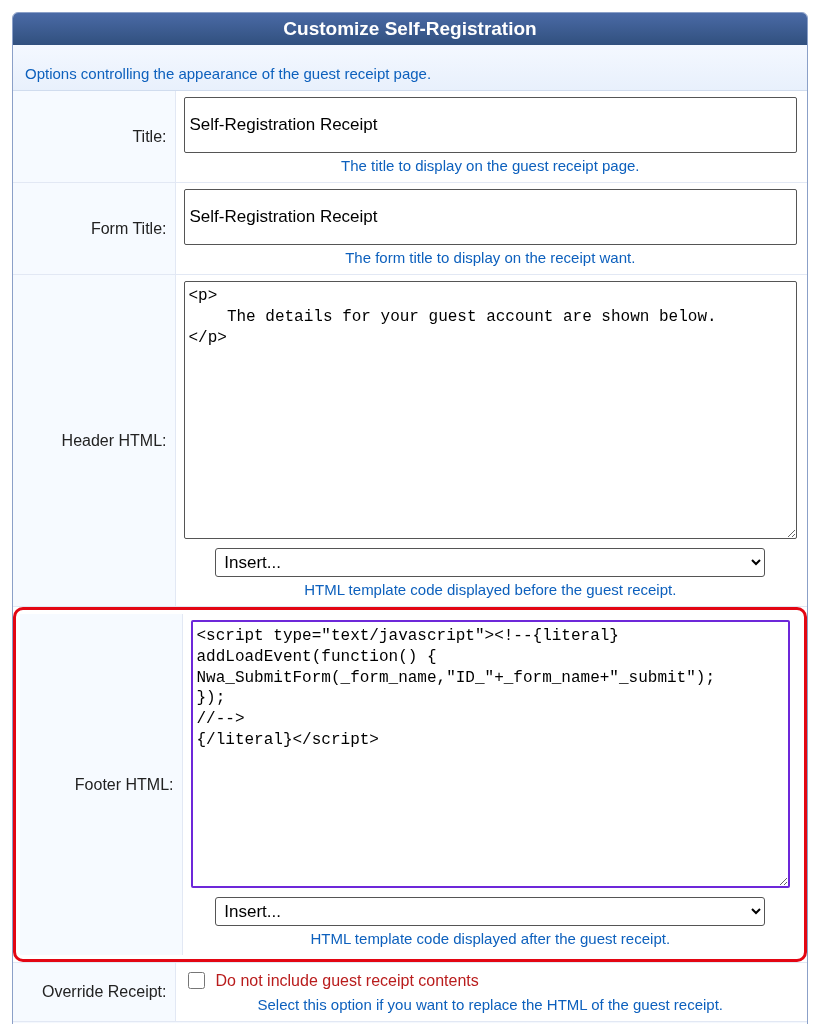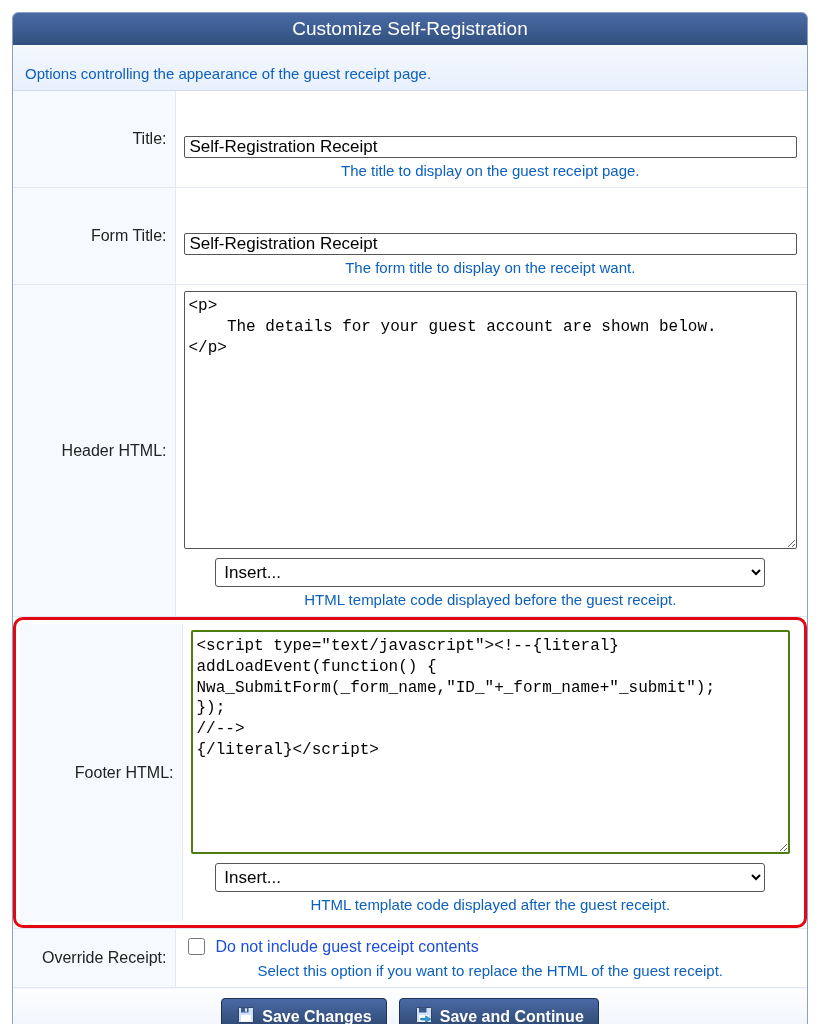--- a/index.html
+++ b/index.html
@@ -13,21 +13,21 @@
   .container {
     width: 796px;
     border: 1px solid #8ba0c8;
     border-radius: 6px;
     overflow: hidden;
     background: #fff;
   }
   .header-bar {
     background: linear-gradient(#4a6aa6, #31507e);
     color: #fff;
-    font-weight: normal;
+    font-weight: bold;
     text-align: center;
     padding: 5px 0;
     font-size: 19px;
   }
   .section-header {
     background: linear-gradient(#f4f8ff, #e8f0fc);
     padding: 6px 12px 8px 12px;
     border-bottom: 1px solid #d0dcee;
   }
   .section-title {
@@ -59,47 +59,46 @@
     color: #222;
     border-right: 1px solid #e2e8f4;
   }
   .input-cell {
     padding: 6px 10px 8px 8px;
     background: #fff;
     vertical-align: top;
   }
   .text-input {
     width: 100%;
-    padding: 0 5px;
+    padding: 17px 5px;
     font-size: 17px;
     border: 1px solid #555;
     border-radius: 2px;
     font-family: Arial, sans-serif;
-    margin-top: 39px;
   }
   .help-text {
     color: #0d60bd;
     font-size: 15px;
     margin-top: 4px;
     text-align: center;
   }
   .code-textarea {
     width: 100%;
     font-family: "Courier New", monospace;
     font-size: 16px;
     padding: 4px 4px;
     border: 1px solid #555;
     border-radius: 2px;
     resize: both;
     line-height: 1.3;
   }
   .code-textarea.header-ta { height: 258px; }
   .code-textarea.footer-ta {
-    height: 224px;
-    border: 2px solid #4d7c0f;
+    height: 268px;
+    border: 2px solid #6d28d9;
     outline: none;
   }
   .insert-wrap {
     margin-top: 6px;
     text-align: center;
   }
   .insert-select {
     width: 550px;
     font-size: 17px;
     padding: 3px 4px;
@@ -114,21 +113,21 @@
   }
   .checkbox-row {
     display: flex;
     align-items: center;
     gap: 8px;
   }
   .checkbox-row input[type=checkbox] {
     width: 17px; height: 17px;
     accent-color: #555;
   }
-  .checkbox-label { font-size: 16px; color: #1d4ed8; }
+  .checkbox-label { font-size: 16px; color: #b91c1c; }
   .button-row {
     text-align: center;
     padding: 10px 0 12px 0;
     background: linear-gradient(#fefeff, #eaf1fb);
   }
   .btn {
     display: inline-flex;
     align-items: center;
     gap: 6px;
     background: linear-gradient(#4a6aa6, #263f63);

